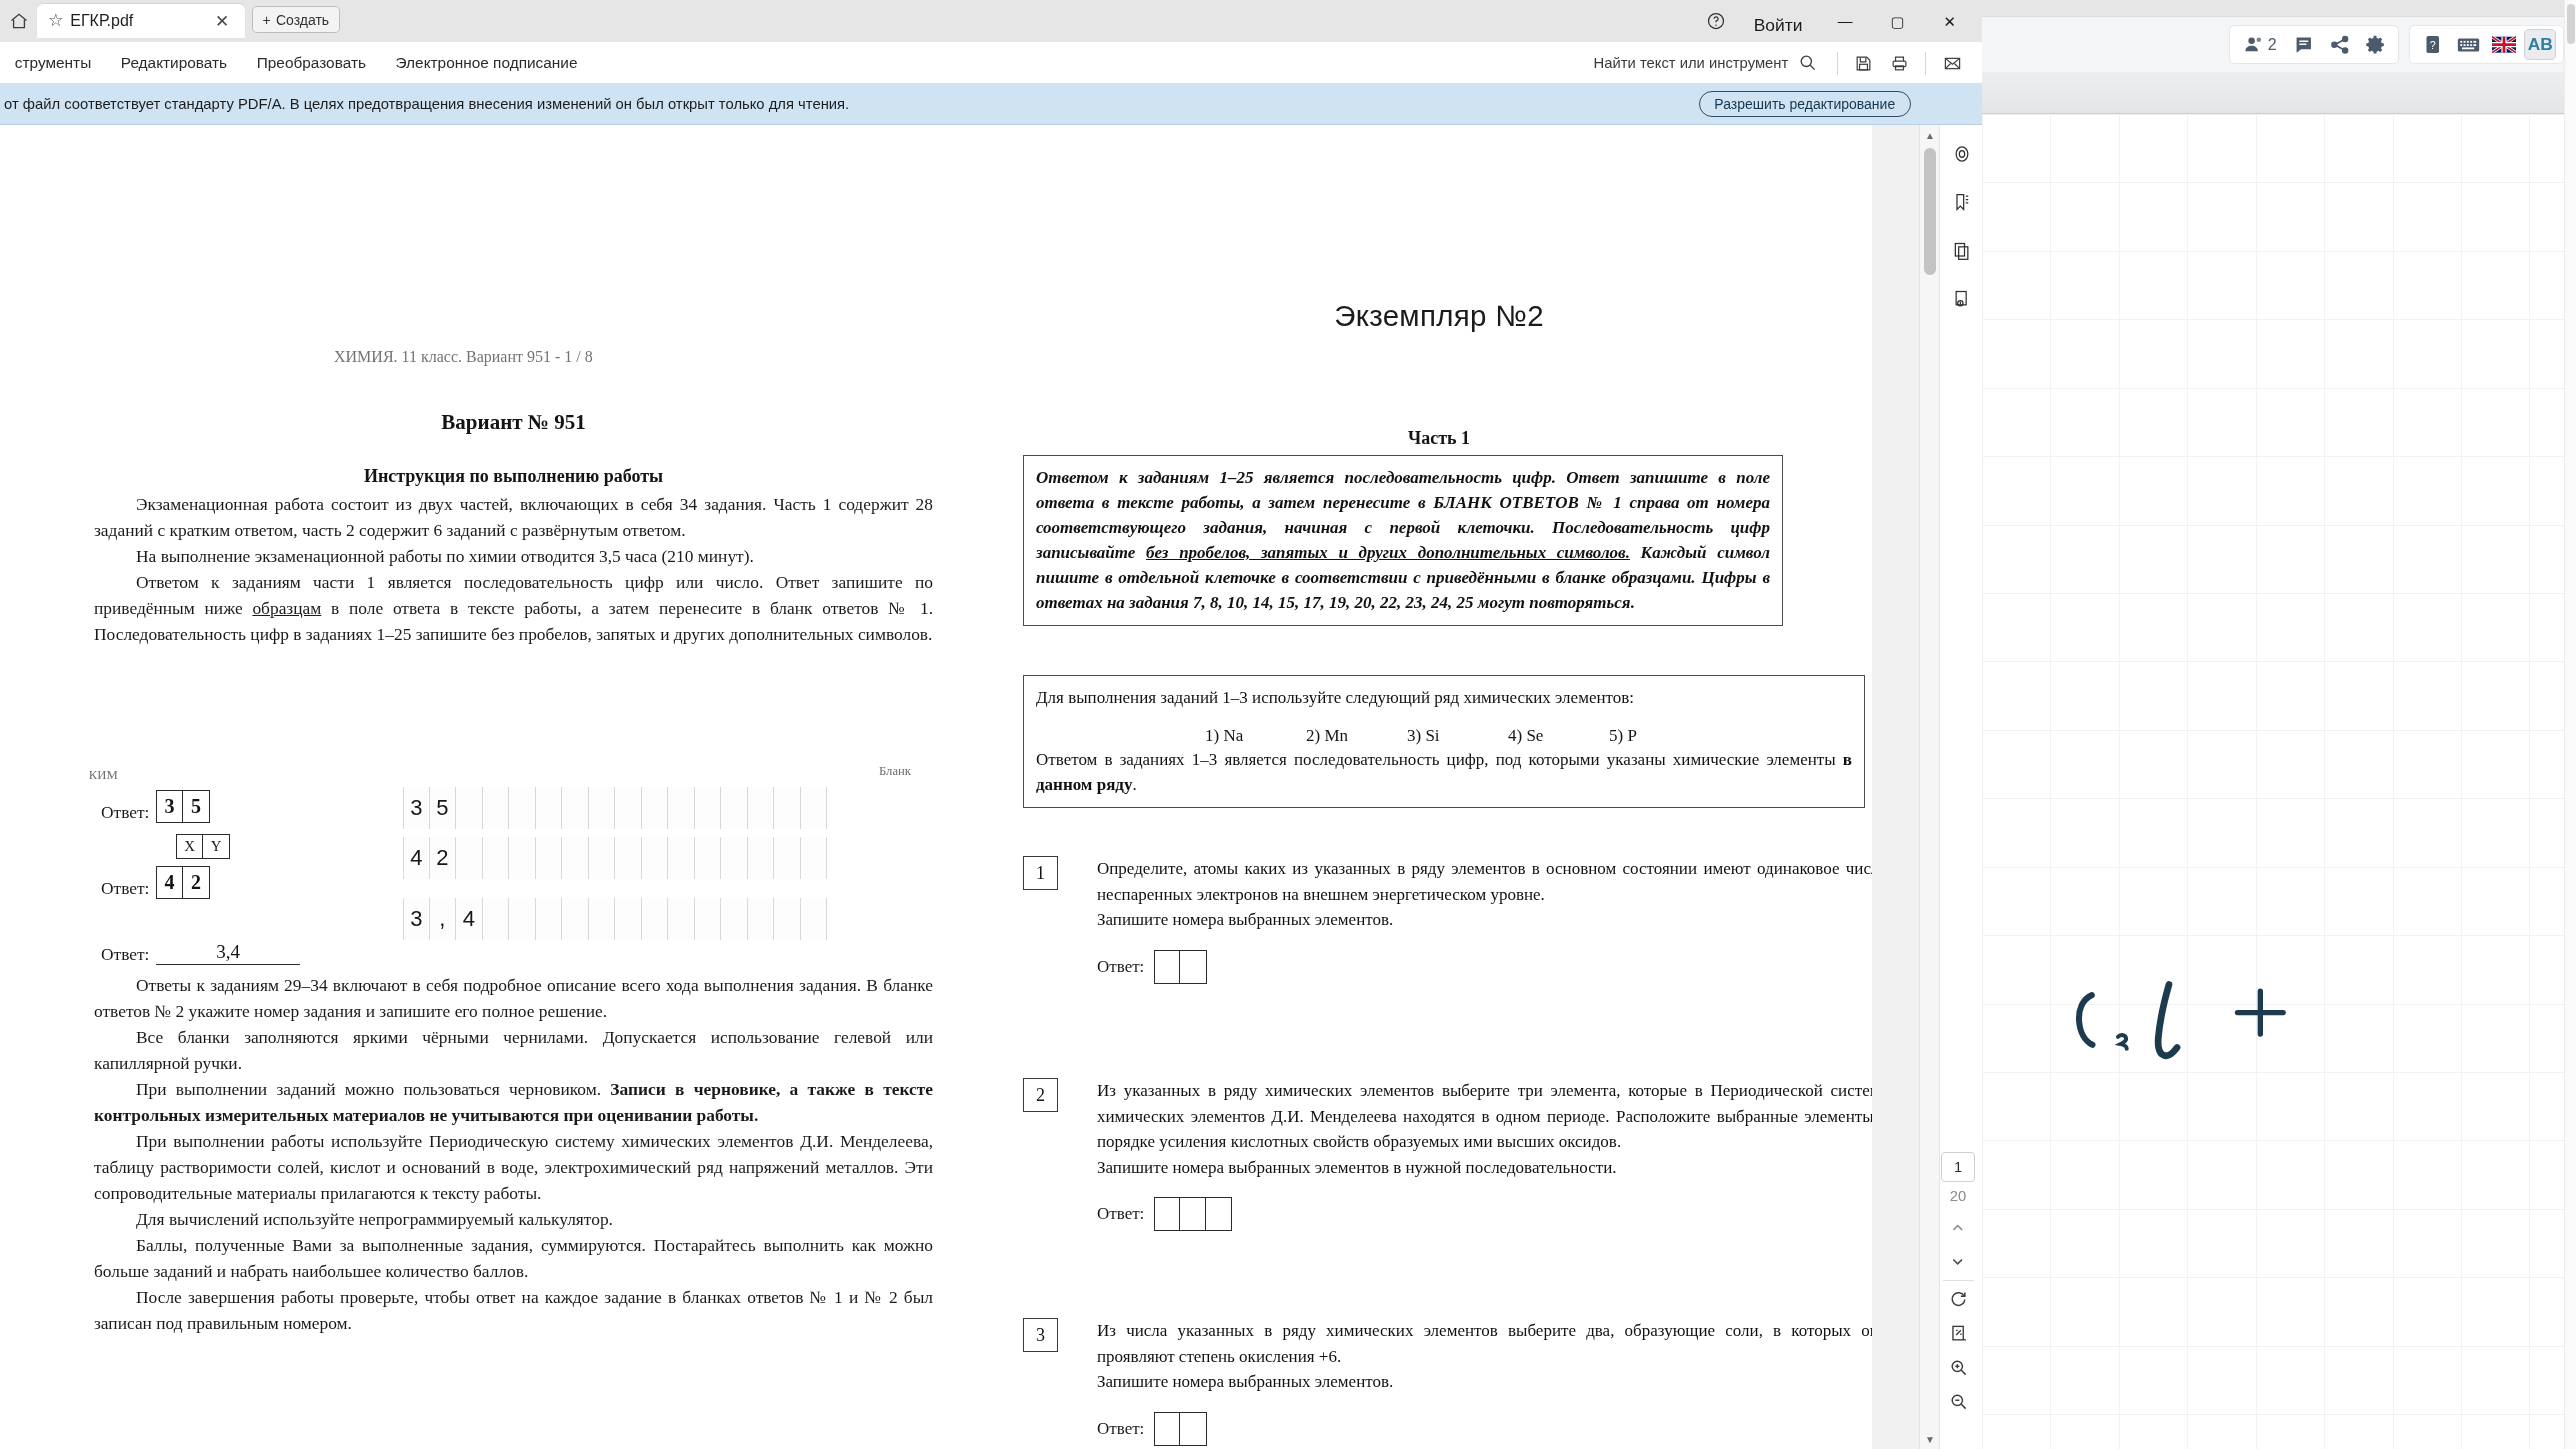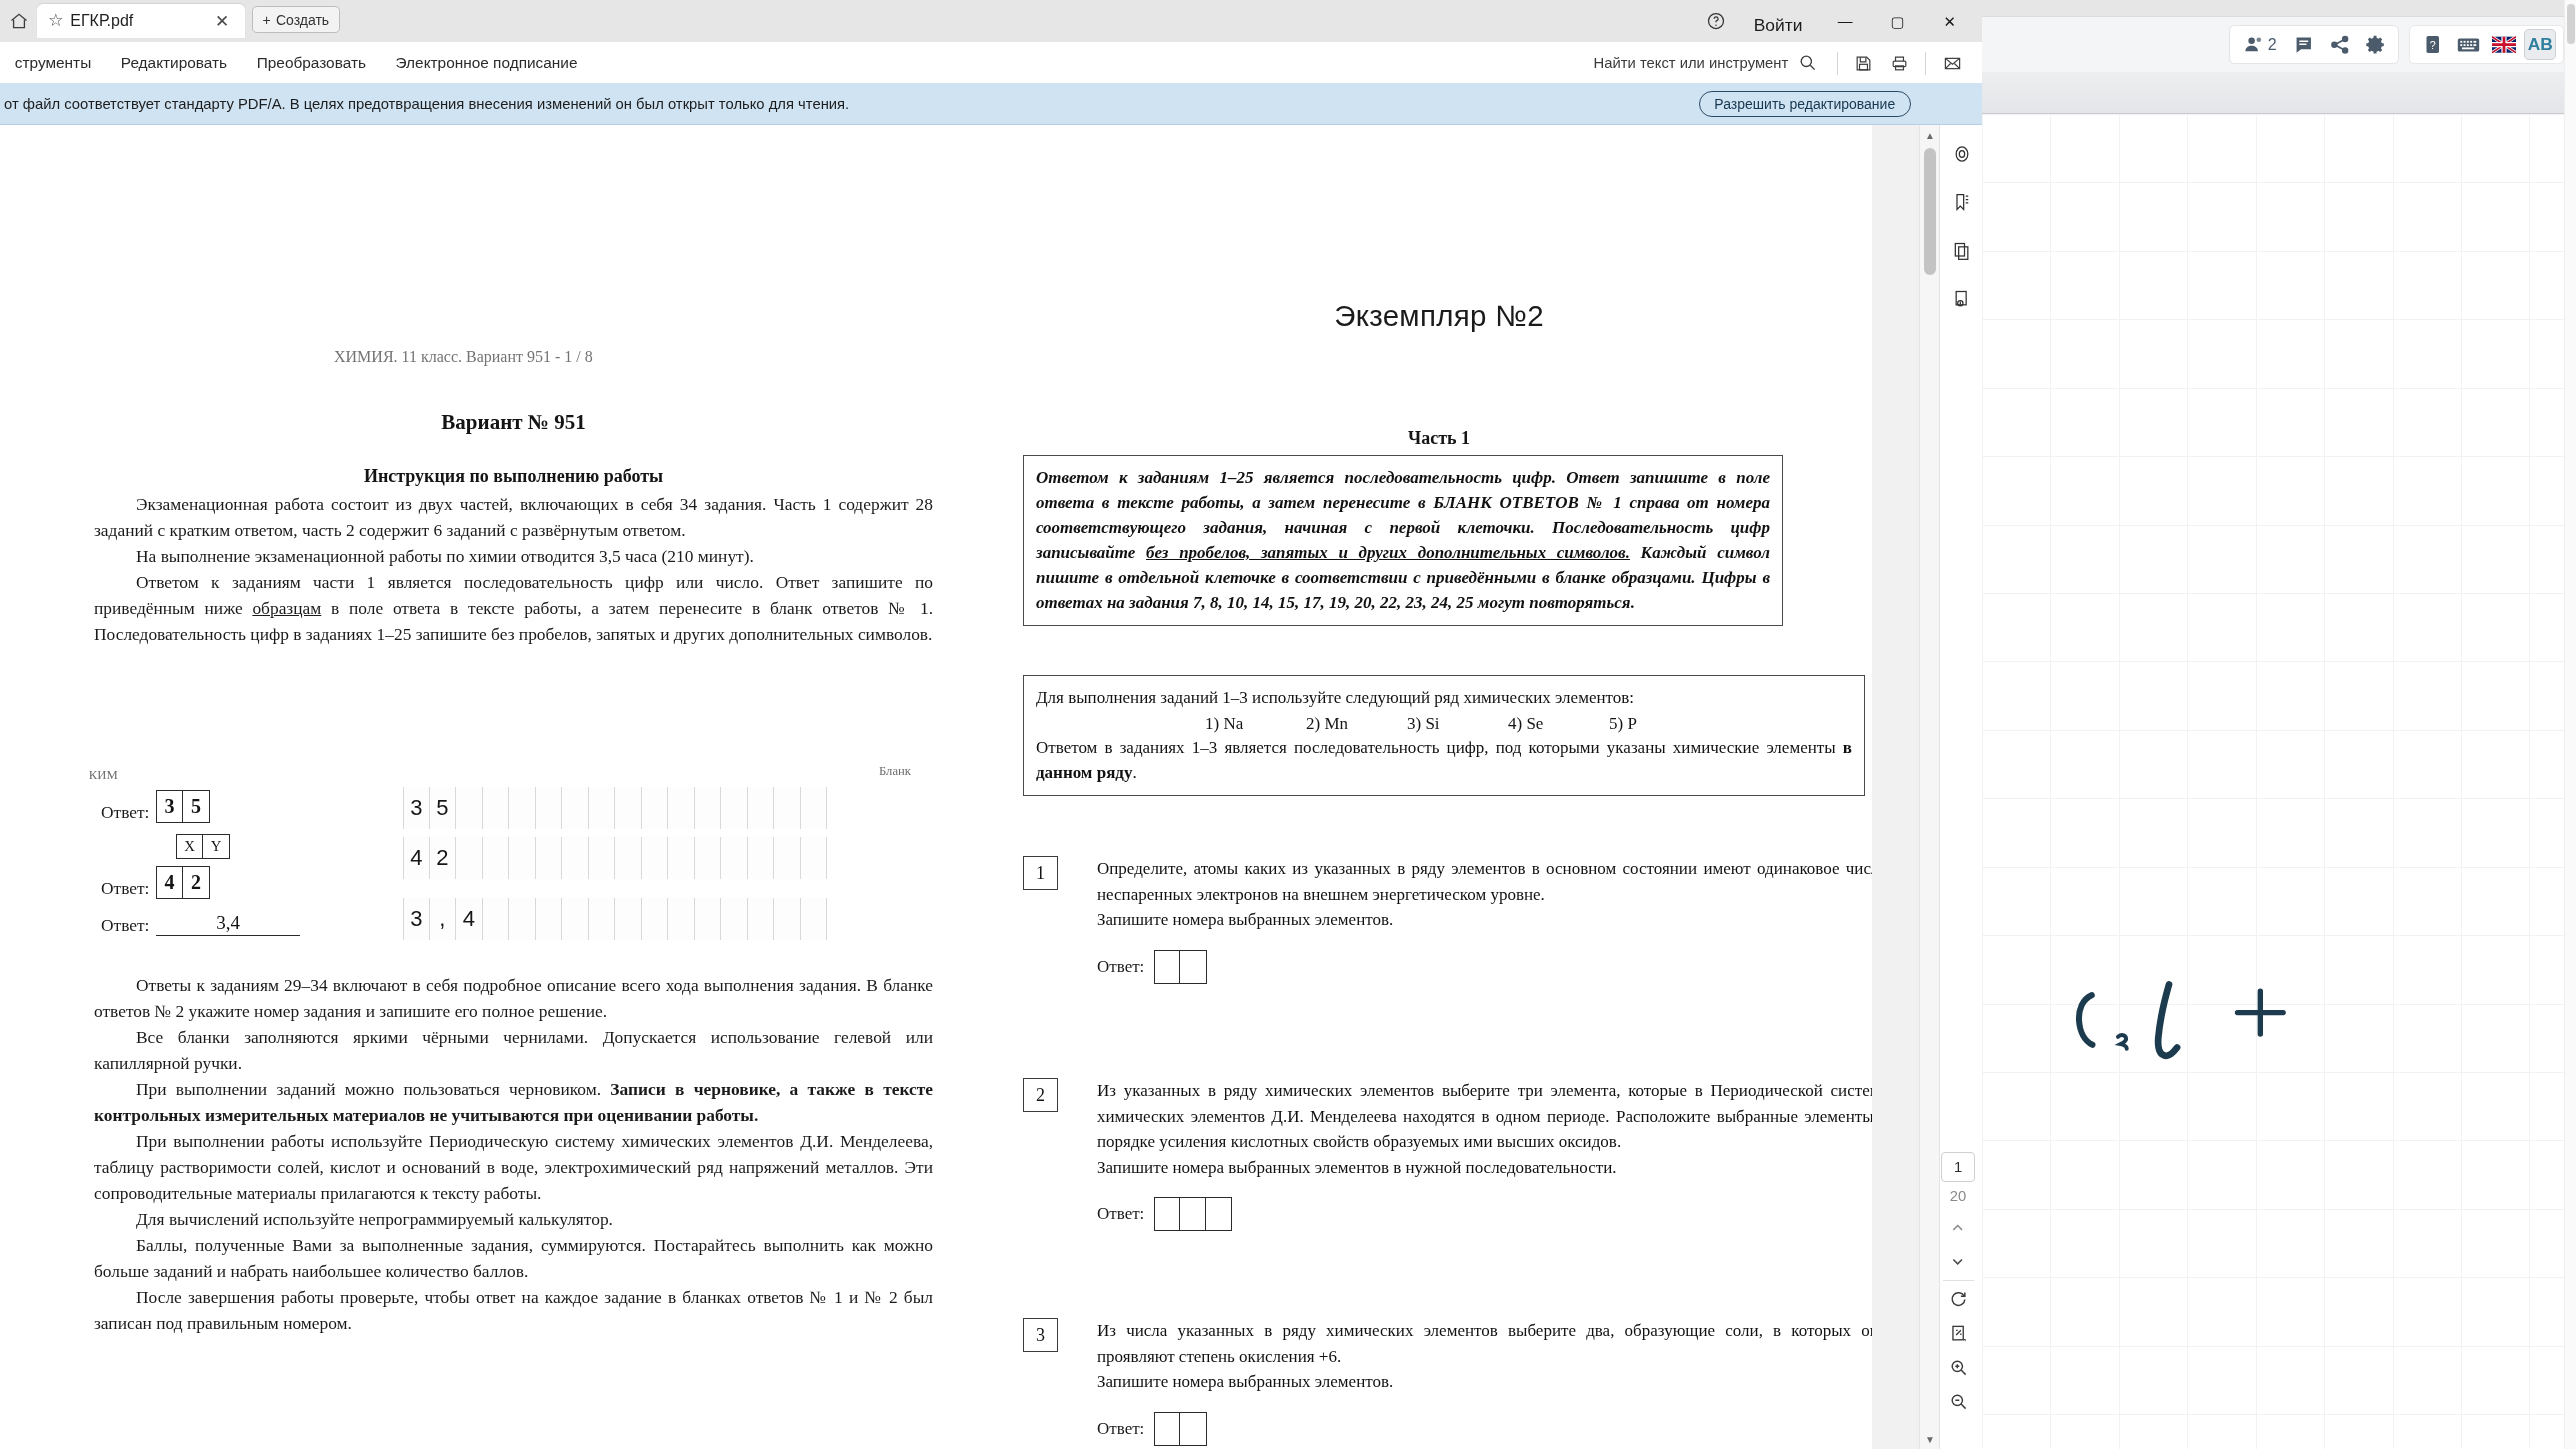--- a/index.html
+++ b/index.html
@@ -146,21 +146,21 @@
   .cellbox .cell {
     width: 26px; height: 31px; border-right:1.3px solid #2b2b2b;
     display:flex; align-items:center; justify-content:center;
     font-family:"Liberation Serif", serif; font-size: 20px; font-weight:bold;
   }
   .cellbox .cell:last-child { border-right:none; }
   .cellbox.small .cell { height: 23px; font-size: 14.8px; font-weight:normal; }
 
   .underline-ans {
     width: 144px; border-bottom: 1.3px solid #2b2b2b; text-align:center;
-    font-family:"Liberation Serif", serif; font-size: 19px; padding-bottom:1.3px;
+    font-family:"Liberation Serif", serif; font-size: 19px; padding-bottom:1.3px;margin-top:29px;
   }
 
   .blank-strip { position:absolute; display:flex; }
   .blank-strip .bcell {
     width: 26.5px; height: 42px;
     border-right: 0.7px solid #d8d8d8;
     background: #fdfdfd;
     display:flex; align-items:center; justify-content:center;
     font-family:"Liberation Sans", sans-serif; font-size: 22px; color:#161616;
   }
@@ -183,21 +183,21 @@
     font-family:"Liberation Serif", serif; font-style: italic; font-weight: bold;
     font-size: 17px; line-height: 25px; text-align: justify; color:#111;
   }
   .boxed.plain p {
     font-family:"Liberation Serif", serif; font-size: 17px; line-height: 25.5px;
     text-align: justify; color:#111;
   }
   .boxed u { text-decoration: underline; }
   .elems-row {
     display:flex; gap: 0; justify-content:center; font-family:"Liberation Serif", serif;
-    font-size: 17px; padding: 2.7px 0 1.3px 27px;
+    font-size: 17px; padding: 2.7px 0 1.3px 27px; margin-top: 12px;
   }
   .elems-row span { width: 101px; }
 
   .task { position:absolute; width: 865px; }
   .task-num {
     position:absolute; left: 0; top: 0; width: 35px; height: 34px;
     border: 1.3px solid #3b3b3b; display:flex; align-items:center; justify-content:center;
     font-family:"Liberation Serif", serif; font-size: 18px; background:#fff;
   }
   .task-body { margin-left: 74px; }

